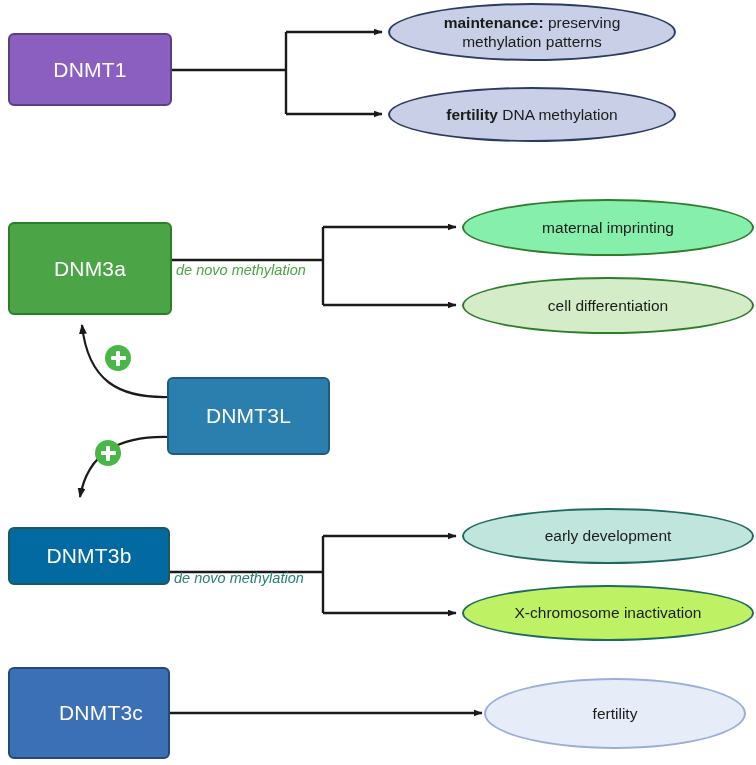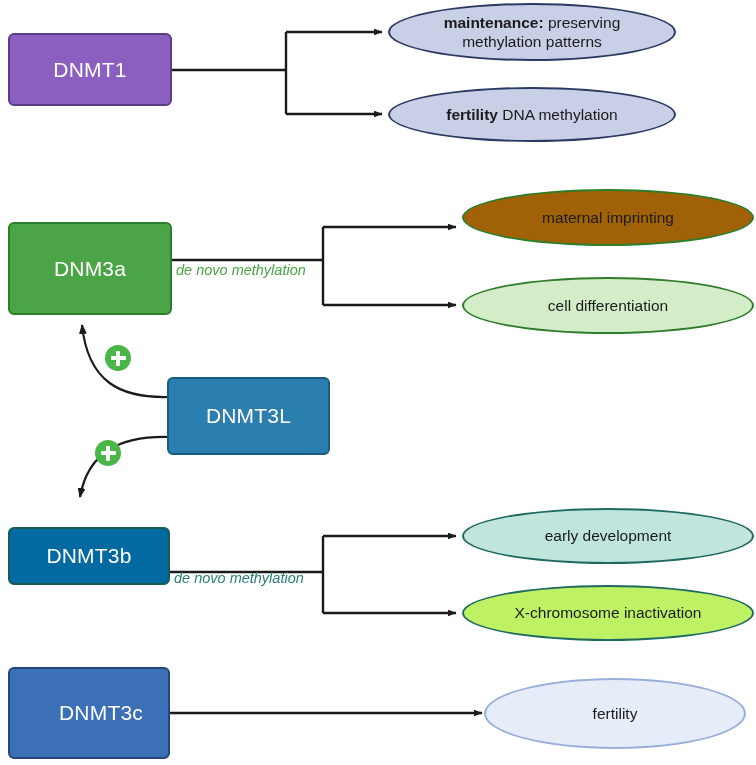--- a/index.html
+++ b/index.html
@@ -171,22 +171,22 @@
     </span>
   </div>
 
   <div class="node-ellipse" style="left:388px; top:87px; width:288px; height:55px;
               background:#C9CFE6; border:2.2px solid #2B3A63;">
     <span>
       <b>fertility</b><span> DNA methylation</span>
     </span>
   </div>
 
-  <div class="node-ellipse" style="left:462px; top:189px; width:292px; height:57px;
-              background:#a16207; border:2.2px solid #2E7D2B;text-align:center;">
+  <div class="node-ellipse" style="left:462px; top:199px; width:292px; height:57px;
+              background:#86efac; border:2.2px solid #2E7D2B;text-align:center;">
     <span>maternal imprinting</span>
   </div>
 
   <div class="node-ellipse" style="left:462px; top:277px; width:292px; height:57px;
               background:#D4EDC8; border:2.2px solid #2E7D2B;">
     <span>cell differentiation</span>
   </div>
 
   <div class="node-ellipse" style="left:462px; top:508px; width:292px; height:56px;
               background:#BFE5DC; border:2.2px solid #1F6A60;">

